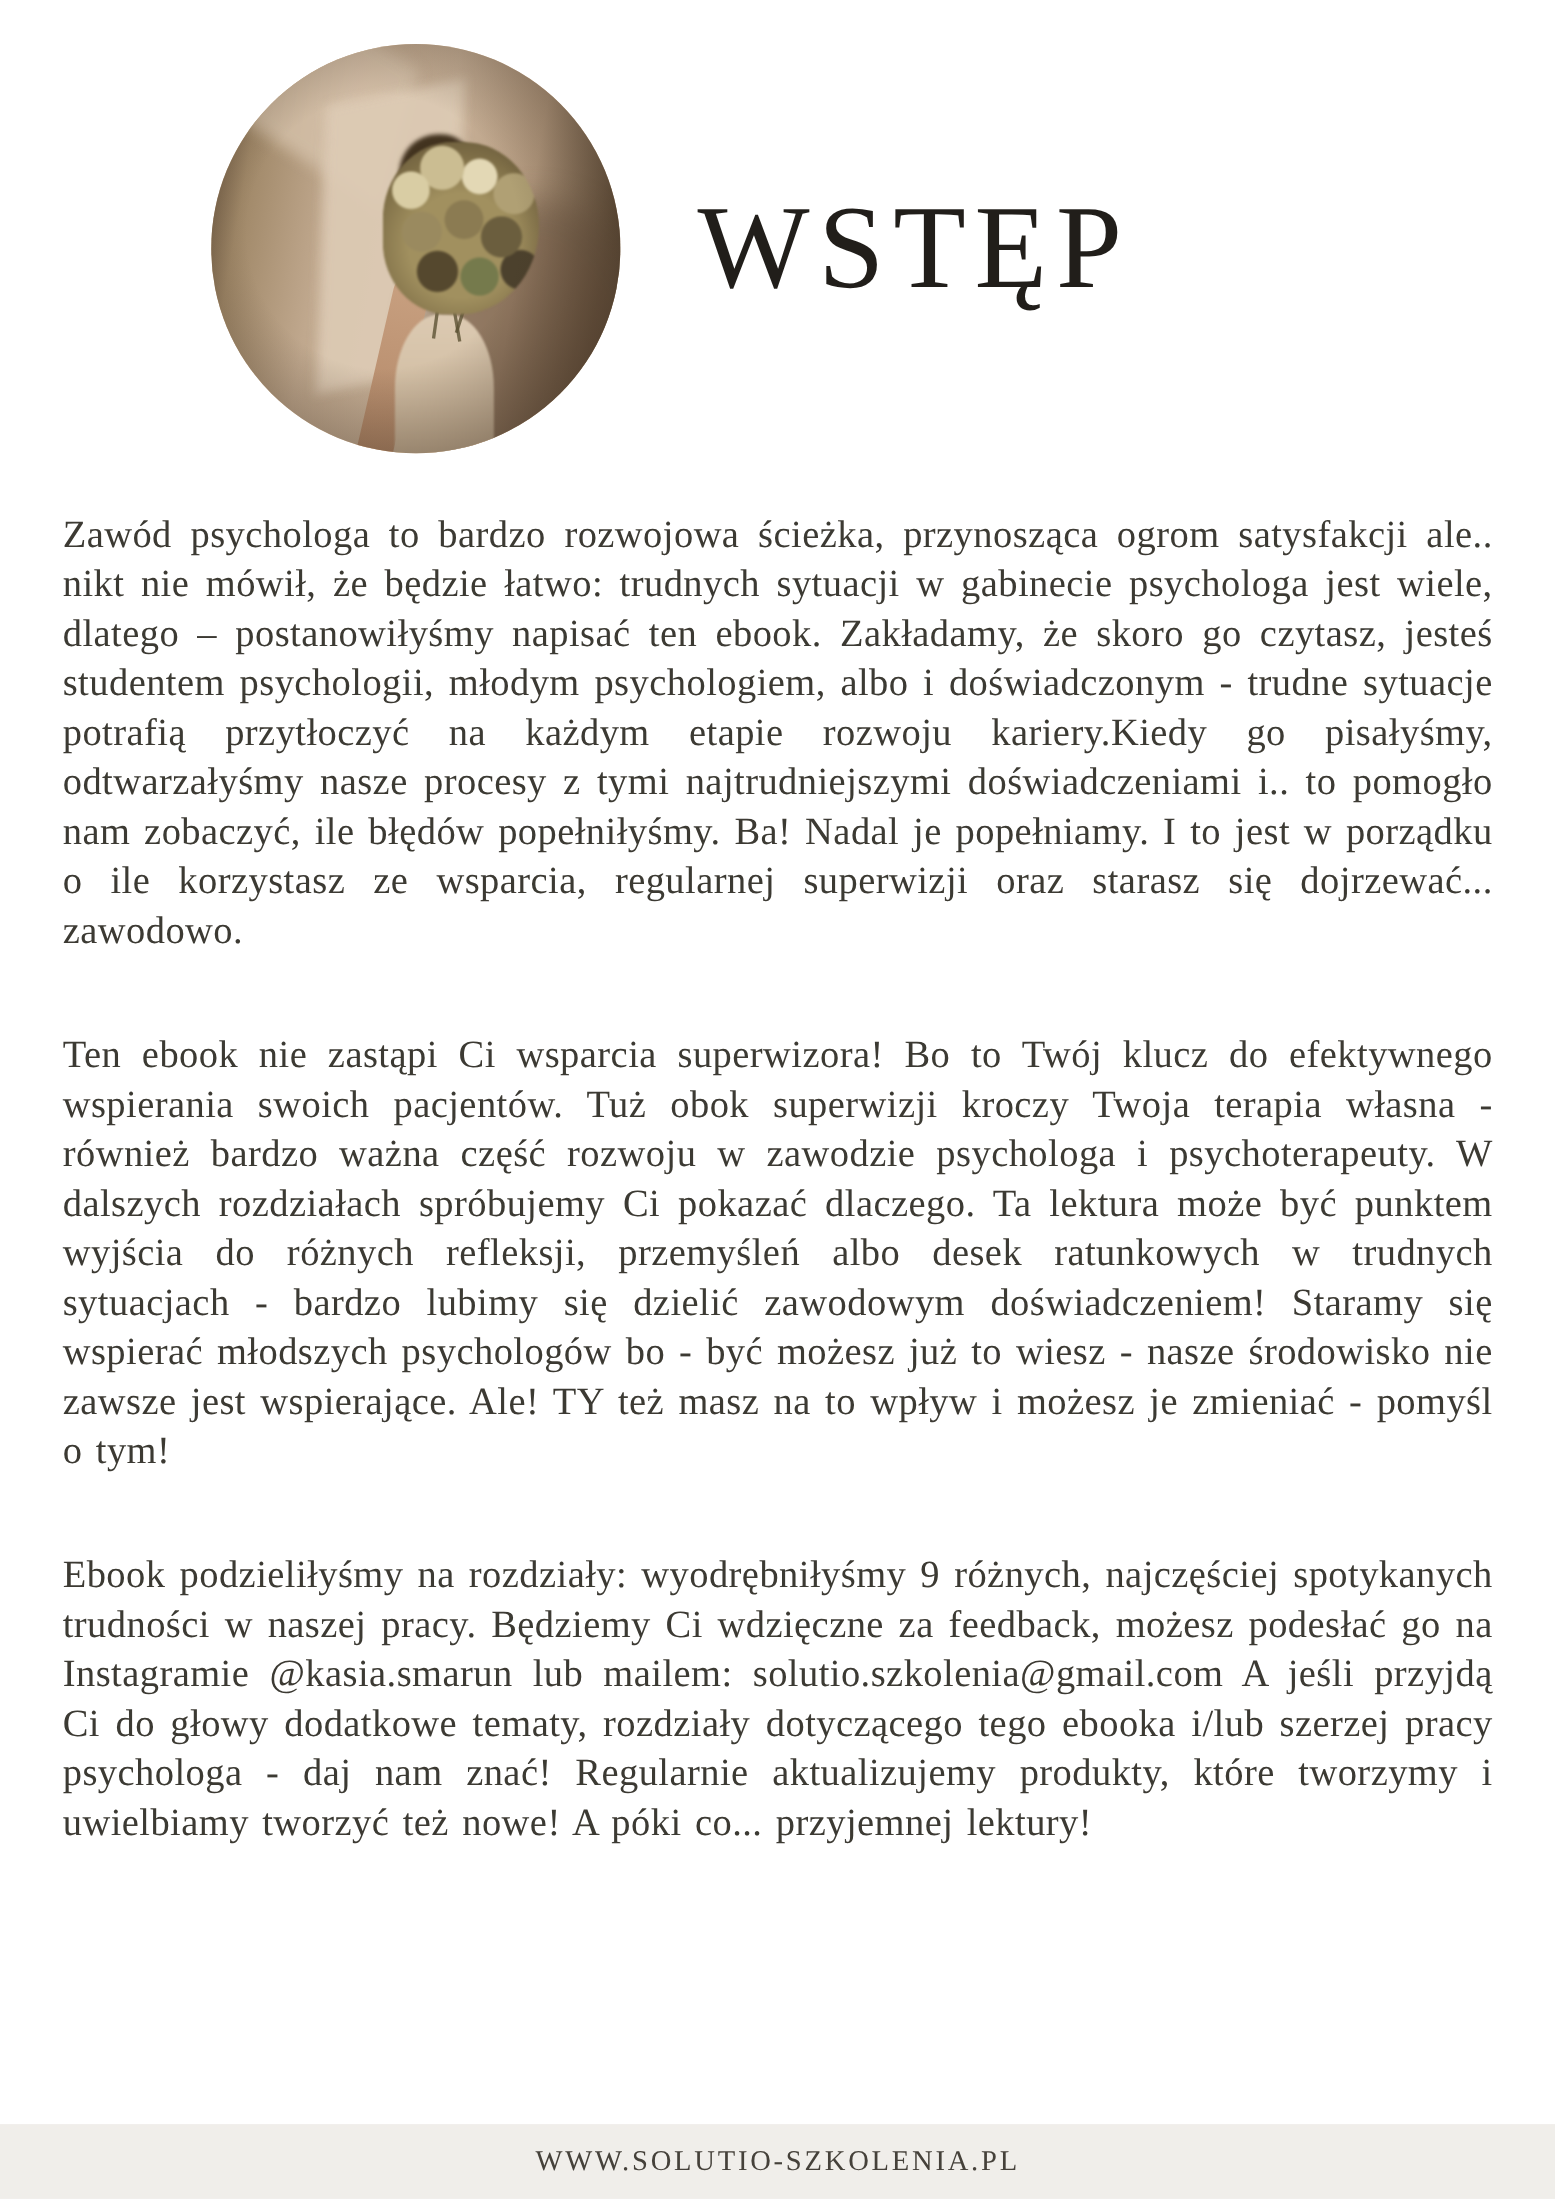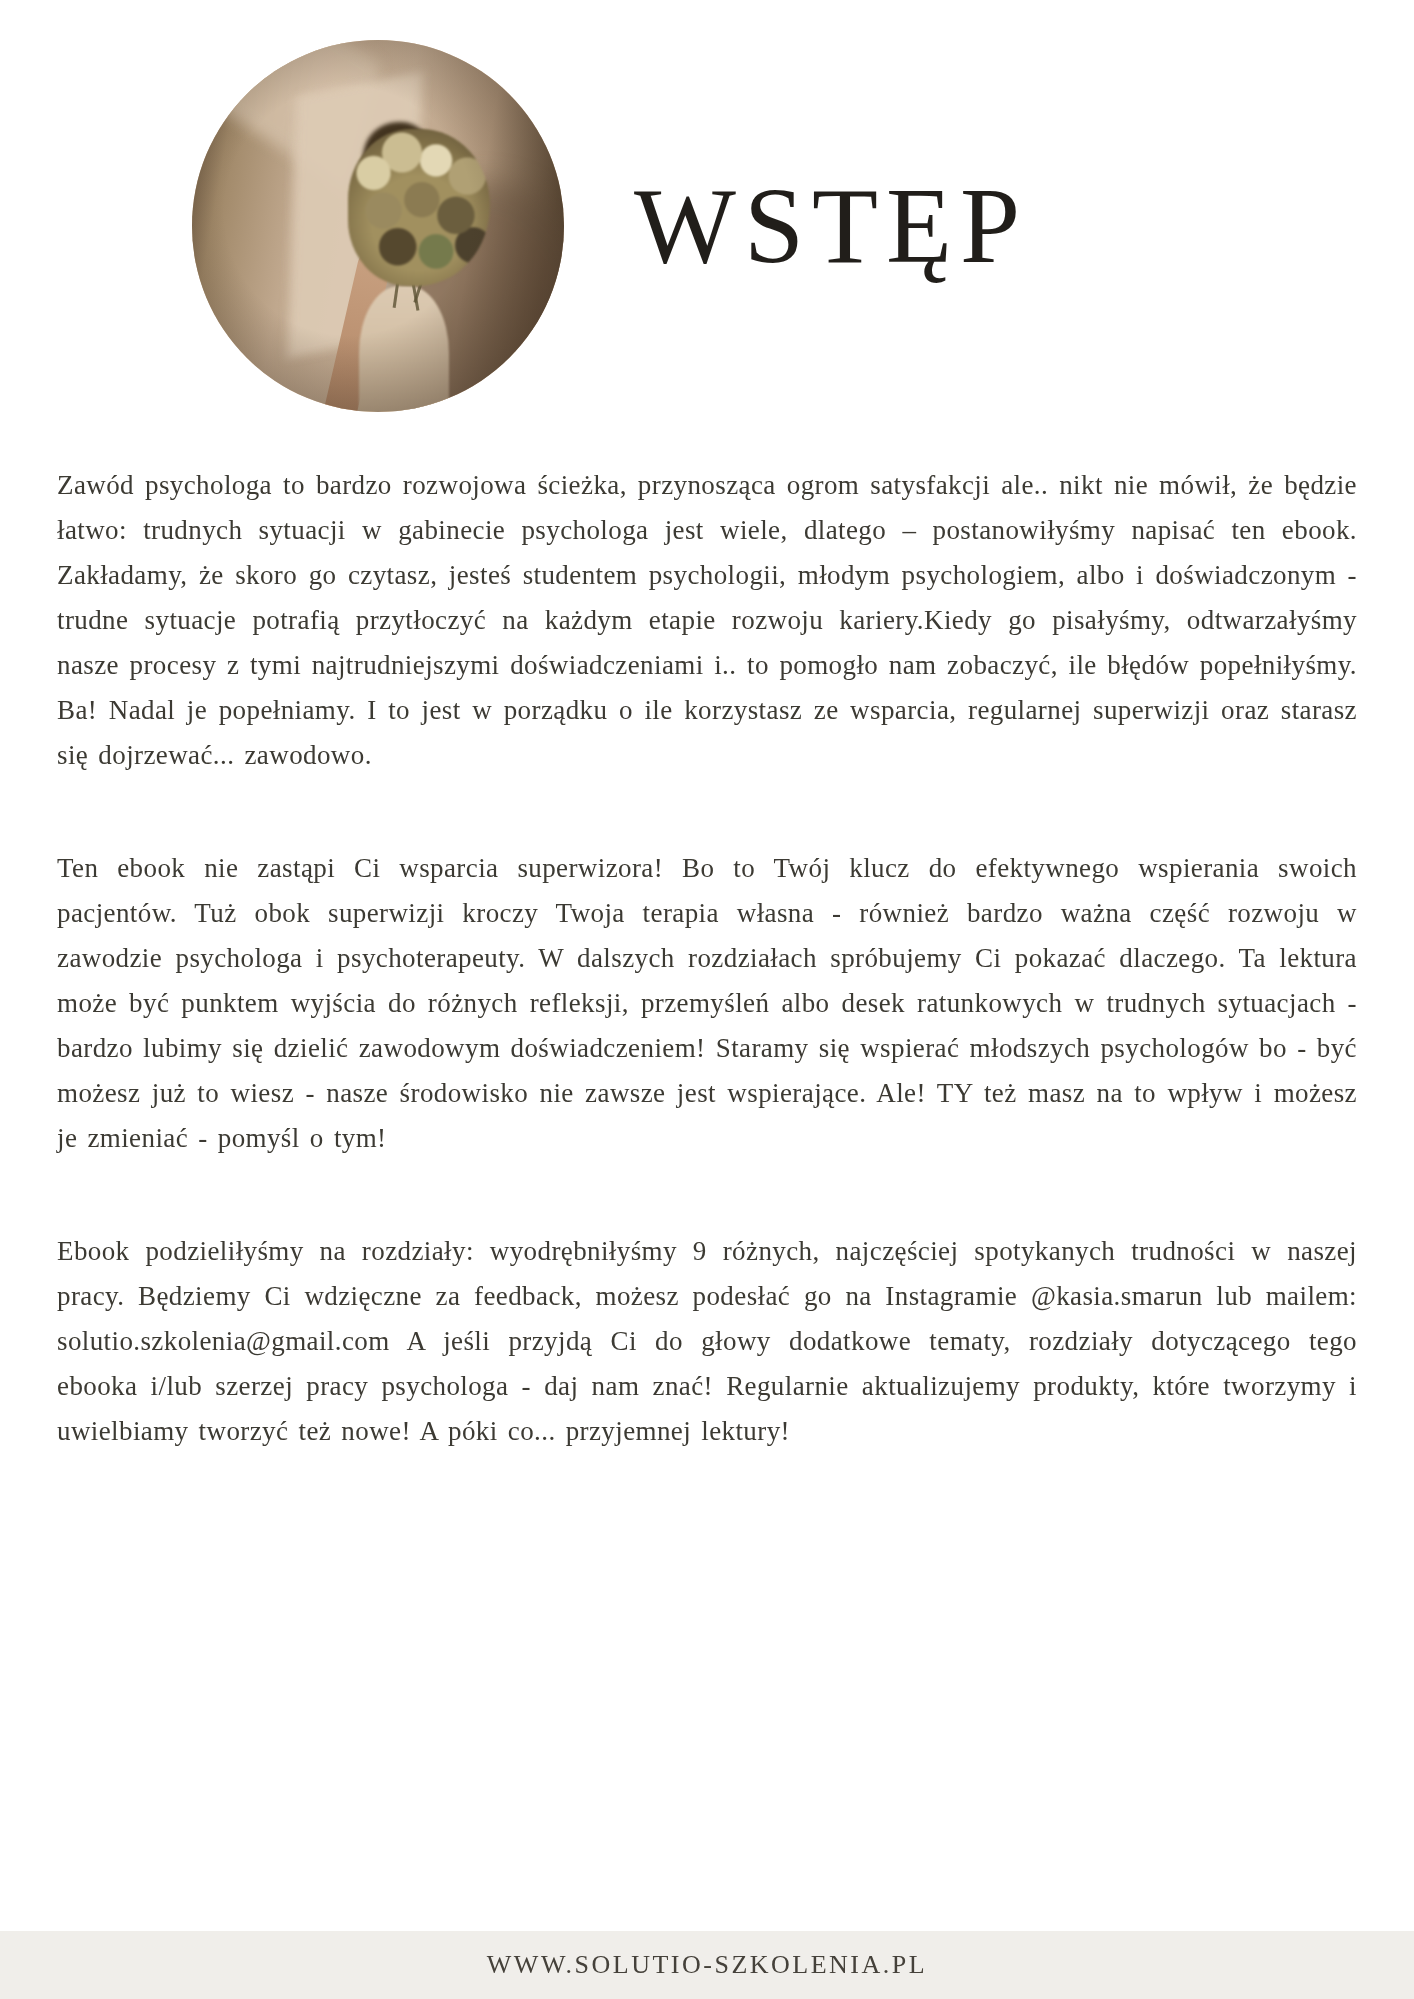--- a/index.html
+++ b/index.html
@@ -136,21 +136,21 @@
     white-space: nowrap;
   }
 
   
   .content {
     position: absolute;
     left: 57px;
     top: 463px;
     width: 1300px;
     color: #3c3a33;
-    font-size: 27px;
+    font-size: 35px;
     line-height: 45px;
     text-align: justify;
     letter-spacing: 0.4px;
     word-spacing: 3px;
   }
   .content p {
     margin: 0 0 68px 0;
   }
   .content p:last-child { margin-bottom: 0; }
 

